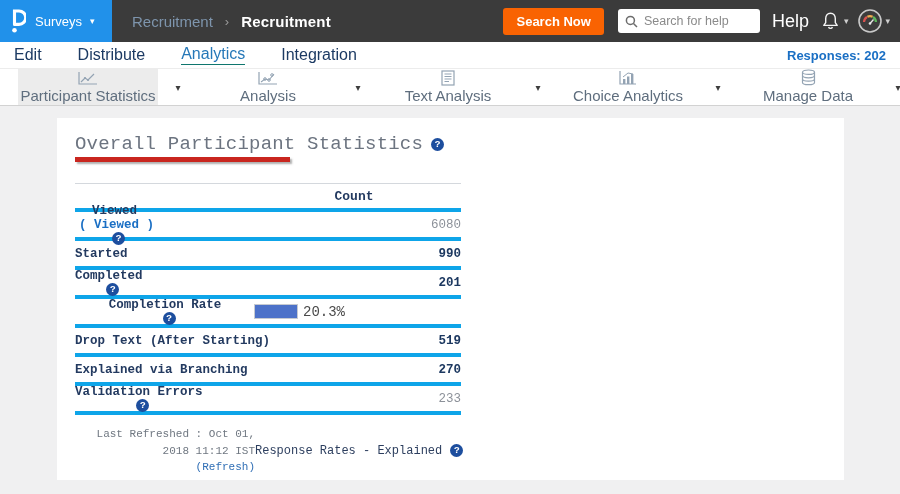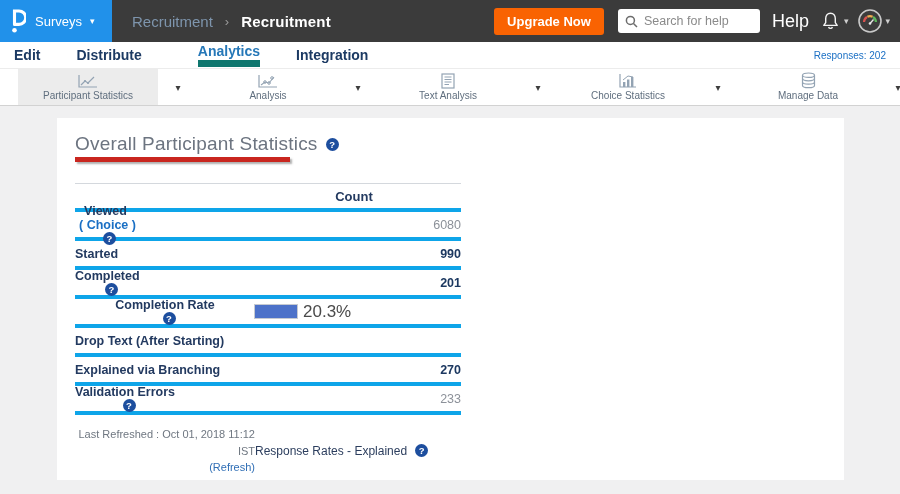--- a/index.html
+++ b/index.html
@@ -23,54 +23,54 @@
   .search-box input { border:none; outline:none; width:100%; font-size:12.5px; color:#555; margin-left:6px; font-family:inherit; }
   .search-box input::placeholder { color:#8a8a8a; }
   .help-label { color:#fff; font-size:18px; margin-right:12px; cursor:pointer; }
   .bell-wrap { display:flex; align-items:center; margin-right:10px; cursor:pointer; }
   .bell-wrap .caret { color:#cfcfcf; margin-left:4px; }
   .avatar-wrap { display:flex; align-items:center; margin-right:10px; cursor:pointer; }
   .avatar-wrap .caret { color:#cfcfcf; margin-left:3px; }
 
   
   .nav { height:26px; background:#fff; display:flex; align-items:center; padding:0 14px; }
-  .nav-item { font-size:14px; font-weight:bold; color:#1c3a63; margin-right:36px; cursor:pointer; padding-bottom:1px; }
-  .nav-item.active { color:#2678b8; border-bottom:7px solid #0f766e;margin-left:20px; }
-  .responses { margin-left:auto; color:#1a6fc4; font-size:10px; font-weight:normal; }
+  .nav-item { font-size:16px; font-weight:normal; color:#1c3a63; margin-right:36px; cursor:pointer; padding-bottom:1px; }
+  .nav-item.active { color:#2678b8; border-bottom:1px solid #0f766e; }
+  .responses { margin-left:auto; color:#1a6fc4; font-size:13px; font-weight:bold; }
 
   
   .toolbar { height:38px; background:#fff; border-top:1px solid #ececec; border-bottom:1px solid #d2d2d2; display:flex; align-items:stretch; padding-left:18px; }
   .tb-group { display:flex; align-items:center; }
   .tb-stack { width:140px; height:100%; display:flex; flex-direction:column; align-items:center; justify-content:center; cursor:pointer; }
   .tb-stack.selected { background:#ececec; }
   .tb-icon { height:16px; display:flex; align-items:flex-end; }
-  .tb-label { font-size:10px; color:#5f6e7e; margin-top:1px; white-space:nowrap; }
+  .tb-label { font-size:15px; color:#5f6e7e; margin-top:1px; white-space:nowrap; }
   .tb-caret { width:40px; text-align:center; color:#3d3d3d; font-size:10px; cursor:pointer; }
 
   
   .page { height:387px; padding-top:12px; background:#f0f0f1; }
-  .card { width:787px; height:362px; margin-left:57px; background:#fff; padding:15px 20px 0 18px; }
+  .card { width:787px; height:362px; margin-left:57px; background:#fff; padding:15px 20px 0 18px;font-family:Liberation Mono, monospace; }
   .card-title-row { display:flex; align-items:center; }
   .card-title { font-size:19px; font-weight:400; color:#6c7480; letter-spacing:.2px; }
   .help-icon { display:inline-block; width:13px; height:13px; border-radius:50%; background:#1d4e9e; color:#fff; font-size:9.5px; font-weight:bold; text-align:center; line-height:13px; margin-left:8px; cursor:pointer; flex-shrink:0; }
   .red-underline { width:215px; height:5px; background:#c9261f; margin-top:2px; box-shadow:2px 2px 2px rgba(110,110,110,.55); }
 
   
   .stats-table { width:386px; margin-top:21px; font-size:12.5px; }
   .trow { display:flex; align-items:center; height:29px; border-bottom:4px solid #0ea5e9; }
   .trow-header { border-top:1px solid #d4d8dd; }
   .col-count { margin-left:auto; width:214px; text-align:center; font-weight:bold; color:#233a60; font-size:13px; }
   .trow-label { display:flex; align-items:center; font-weight:bold; color:#233a60; white-space:nowrap;flex-direction:column; }
   .reset-link { color:#1a6fc4; margin-left:4px; cursor:pointer; }
   .row-value { margin-left:auto; width:214px; text-align:right; }
   .value-strong { color:#1c3860; font-weight:bold; }
   .value-muted { color:#8c9199; font-weight:normal; }
   .bar-label { flex:0 0 180px; }
   .bar-fill { height:13px; background:#4d72c9; outline:1px solid #c6cad1; }
-  .bar-text { margin-left:6px; font-size:17px; color:#4a4a4a; }
+  .bar-text { margin-left:6px; font-size:14px; color:#4a4a4a; }
 
   
   .table-footer { display:flex; margin-top:11px; font-size:11px; }
   .tf-left { width:180px; color:#6f7781; line-height:1.5;text-align:right; }
   .refresh-link { color:#2f6eb5; cursor:pointer; }
   .tf-right { display:flex; align-items:center; color:#2c3e5e; font-size:12px; }
 </style>
 </head>
 <body>
 
@@ -84,21 +84,21 @@
     </span>
     <span class="surveys-label">Surveys</span>
     <span class="caret">▾</span>
   </div>
   <div class="breadcrumb">
     <span class="crumb-parent">Recruitment</span>
     <span class="crumb-sep">›</span>
     <span class="crumb-current">Recruitment</span>
   </div>
   <div class="topbar-spacer"></div>
-  <button class="upgrade-btn">Upgrade Now</button>
+  <button class="upgrade-btn">Search Now</button>
   <div class="search-box">
     <span style="display:flex;">
       <svg width="13" height="13" viewBox="0 0 13 13">
           <circle cx="5.4" cy="5.4" r="4" fill="none" stroke="#6c6c6c" stroke-width="1.5"></circle>
           <line x1="8.5" y1="8.5" x2="12" y2="12" stroke="#6c6c6c" stroke-width="1.5"></line>
         </svg>
     </span>
     <input type="text" placeholder="Search for help" style="">
   </div>
   <span class="help-label">Help</span>
@@ -185,21 +185,21 @@
       <div class="tb-stack">
         <span class="tb-icon">
           <svg width="20" height="16" viewBox="0 0 20 16">
             <path d="M2 1 v13 h16" fill="none" stroke="#93a3b3" stroke-width="1.2"></path>
             <rect x="5" y="9" width="2.4" height="5" fill="#93a3b3"></rect>
             <rect x="9" y="6.5" width="2.4" height="7.5" fill="#93a3b3"></rect>
             <rect x="13" y="4" width="2.4" height="10" fill="#93a3b3"></rect>
             <path d="M5 7 l5 -4 5 1" fill="none" stroke="#93a3b3" stroke-width="1"></path>
           </svg>
         </span>
-        <span class="tb-label">Choice Statistics</span>
+        <span class="tb-label">Choice Analytics</span>
       </div>
       <span class="tb-caret">▾</span>
     </div>
     <div class="tb-group">
       <div class="tb-stack">
         <span class="tb-icon">
           <svg width="17" height="17" viewBox="0 0 17 17">
             <ellipse cx="8.5" cy="3.2" rx="6" ry="2.2" fill="none" stroke="#93a3b3" stroke-width="1.2"></ellipse>
             <path d="M2.5 3.2 v3.4 c0 1.2 2.7 2.2 6 2.2 s6 -1 6 -2.2 v-3.4" fill="none" stroke="#93a3b3" stroke-width="1.2"></path>
             <path d="M2.5 6.6 v3.4 c0 1.2 2.7 2.2 6 2.2 s6 -1 6 -2.2 v-3.4" fill="none" stroke="#93a3b3" stroke-width="1.2"></path>
@@ -221,21 +221,21 @@
     <div class="red-underline"></div>
 
     <div class="stats-table">
       <div class="trow trow-header">
         <span class="col-count">Count</span>
       </div>
       <div id="stat-rows">
           <div class="trow">
             <span class="trow-label">
               <span>Viewed</span>
-              <span class="reset-link">( Choice )</span>
+              <span class="reset-link">( Viewed )</span>
               <span class="help-icon">?</span>
             </span>
             <span class="row-value value-muted">6080</span>
           </div>
           <div class="trow">
             <span class="trow-label">
               <span>Started</span>
             </span>
             <span class="row-value value-strong">990</span>
           </div>
@@ -251,20 +251,21 @@
               <span>Completion Rate</span>
               <span class="help-icon">?</span>
             </span>
             <span class="bar-fill" style="width: 42px;"></span>
             <span class="bar-text">20.3%</span>
           </div>
           <div class="trow">
             <span class="trow-label">
               <span>Drop Text (After Starting)</span>
             </span>
+            <span class="row-value value-strong">519</span>
           </div>
           <div class="trow">
             <span class="trow-label">
               <span>Explained via Branching</span>
             </span>
             <span class="row-value value-strong">270</span>
           </div>
           <div class="trow">
             <span class="trow-label">
               <span>Validation Errors</span>

